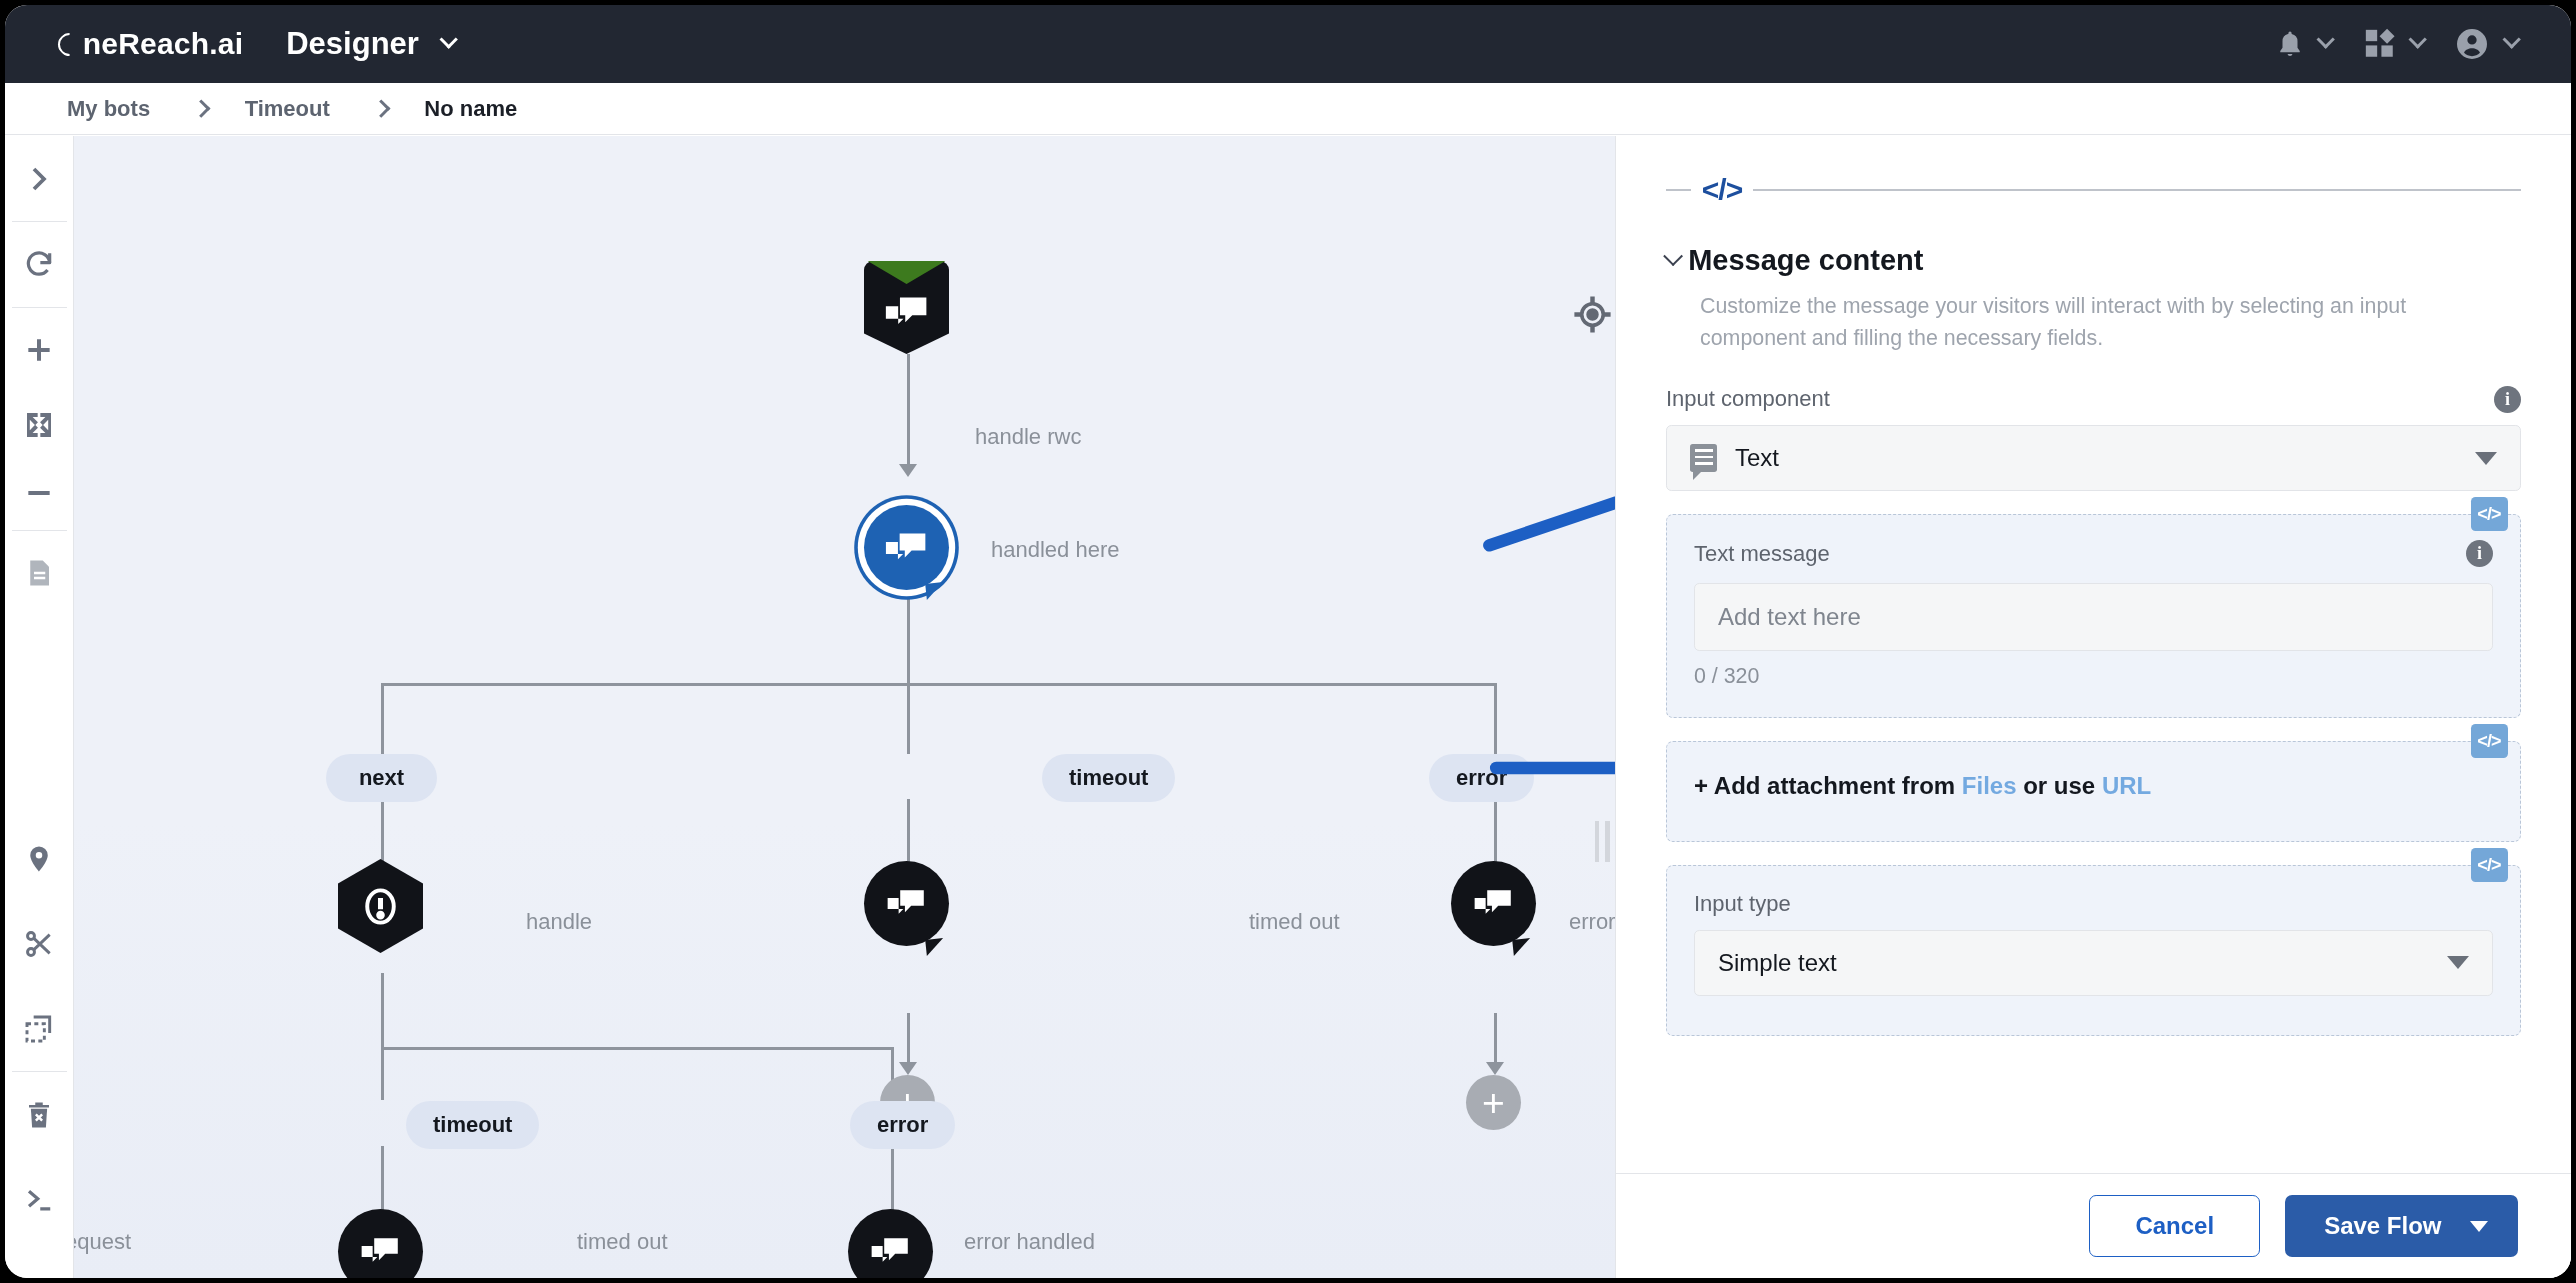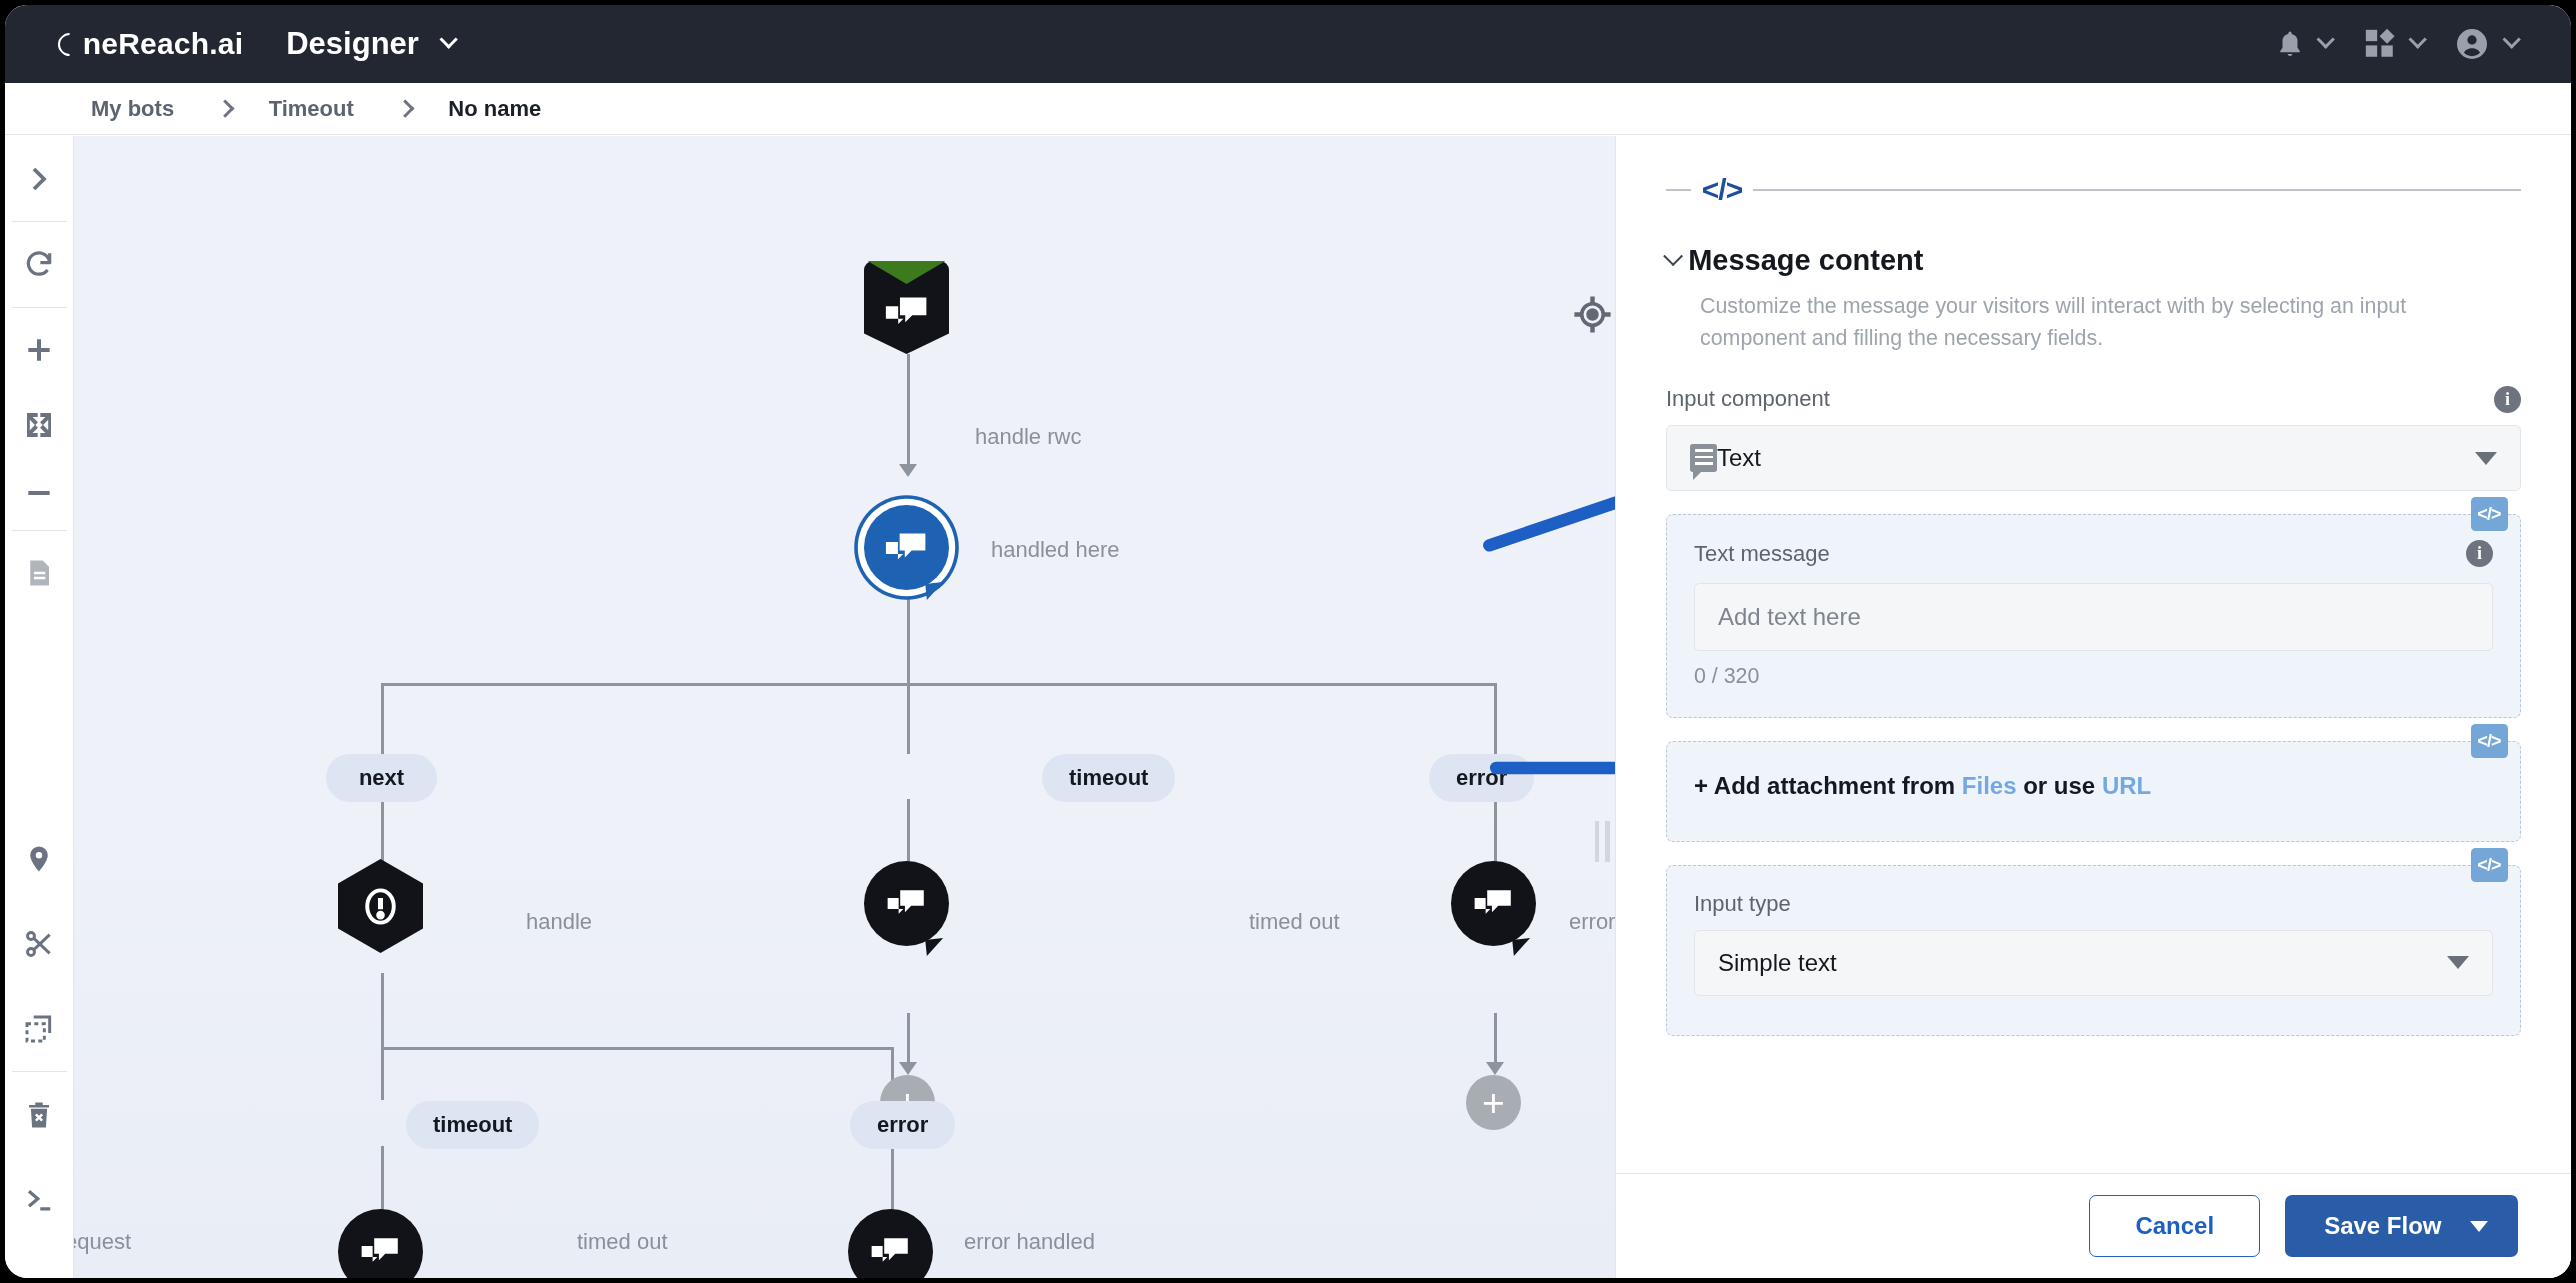--- a/index.html
+++ b/index.html
@@ -49,21 +49,21 @@
     display: flex; align-items: center; gap: 30px;
   }
   .tb-item { display: flex; align-items: center; gap: 14.2px; color: #9aa0ab; }
 
   
   .crumbbar {
     position: absolute; left: 0; top: 78px; right: 0; height: 52px;
     background: #fff; display: flex; align-items: center;
     border-bottom: 0.9px solid #e3e5e9;
   }
-  .crumb { font-size: 22px; font-weight: bold; color: #5d6470; margin-left: 86px; }
+  .crumb { font-size: 22px; font-weight: bold; color: #5d6470; margin-left: 62px; }
   .crumb.active { color: #1b1f27; }
   .crumb-sep {
     margin-left: 45px; width: 12.5px; height: 12.5px;
     border-top: 3.1px solid #6b7280; border-right: 3.1px solid #6b7280;
     transform: rotate(45deg);
   }
 
   
   .lefttool {
     position: absolute; left: 0; top: 131px; bottom: 0; width: 69px;
@@ -199,21 +199,21 @@
   .field-label { font-size: 22px; color: #5e646e; }
   .info-dot {
     width: 27px; height: 27px; border-radius: 50%; background: #6e747e;
     color: #fff; font-size: 18px; font-weight: bold;
     display: flex; align-items: center; justify-content: center;
     font-family: "Liberation Serif", serif;
   }
   .select {
     margin-top: 12.5px; height: 66px;
     background: #f5f6f7; border: 0.9px solid #e2e4e8; border-radius: 5.3px;
-    display: flex; align-items: center; padding: 0 23px; 
+    display: flex; align-items: center; padding: 0 23px; gap: 18px;
   }
   .select .val { font-size: 24px; color: #14181f; }
   .select .caret {
     margin-left: auto; width: 0; height: 0;
     border-left: 11.6px solid transparent; border-right: 11.6px solid transparent;
     border-top: 13.4px solid #6a707a;
   }
   .txt-icon {
     width: 27px; height: 28.5px; background: #8b9199; border-radius: 2.7px;
     position: relative;

